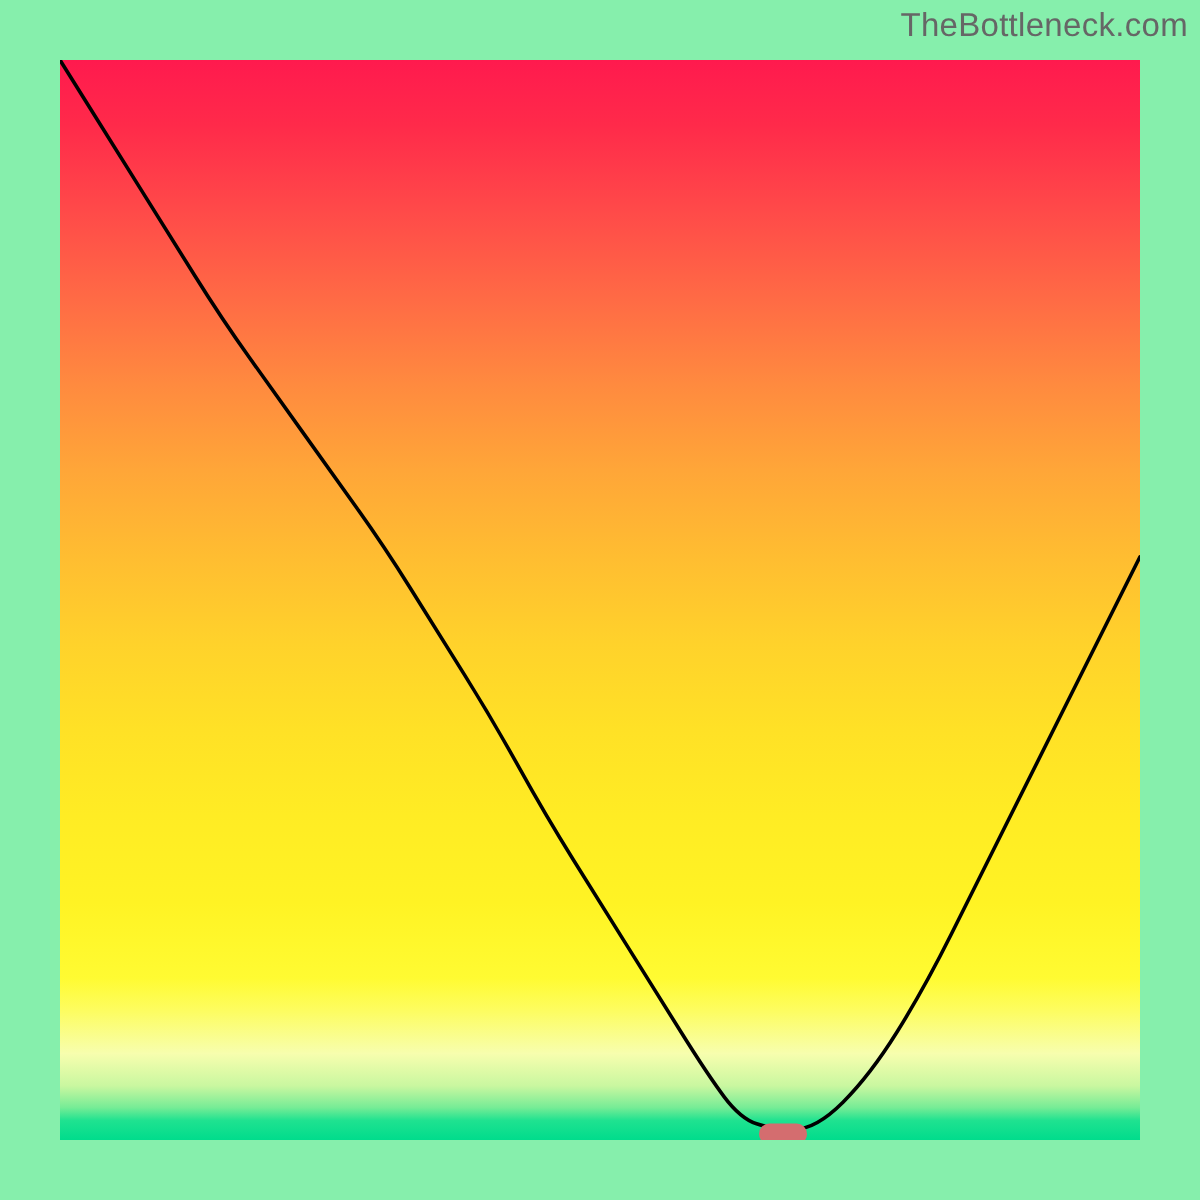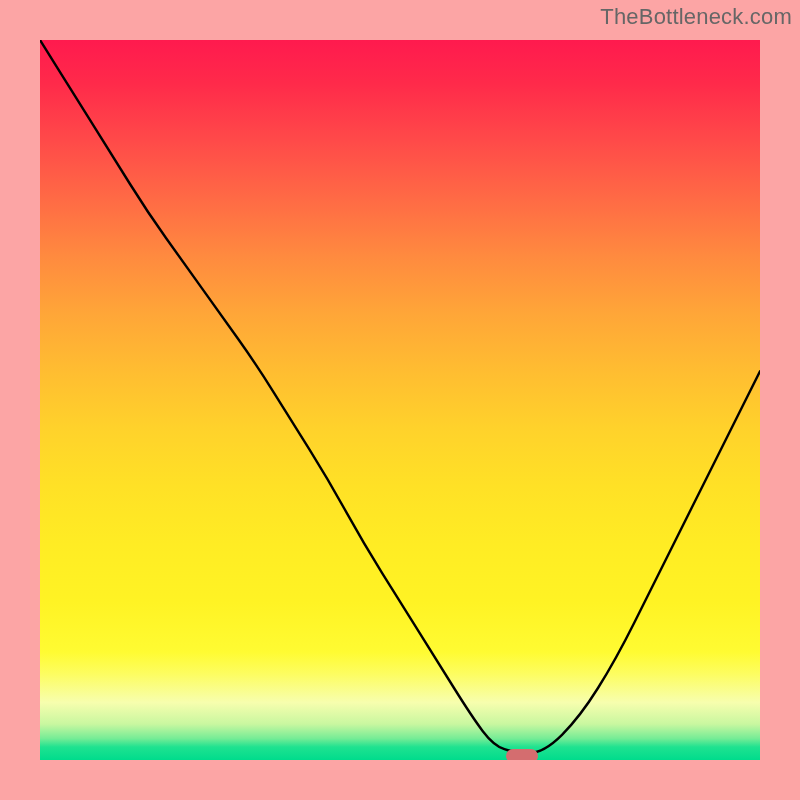--- a/index.html
+++ b/index.html
@@ -8,21 +8,21 @@
     width: 800px;
     height: 800px;
     background: #000;
     overflow: hidden;
     font-family: Arial, Helvetica, sans-serif;
   }
   .frame {
     position: relative;
     width: 800px;
     height: 800px;
-    background: #fca5a5;
+    background: #86efac;
   }
   .watermark {
     position: absolute;
     top: 4px;
     right: 8px;
     color: #666;
     font-size: 22px;
     font-weight: 500;
     letter-spacing: 0.2px;
     z-index: 10;

